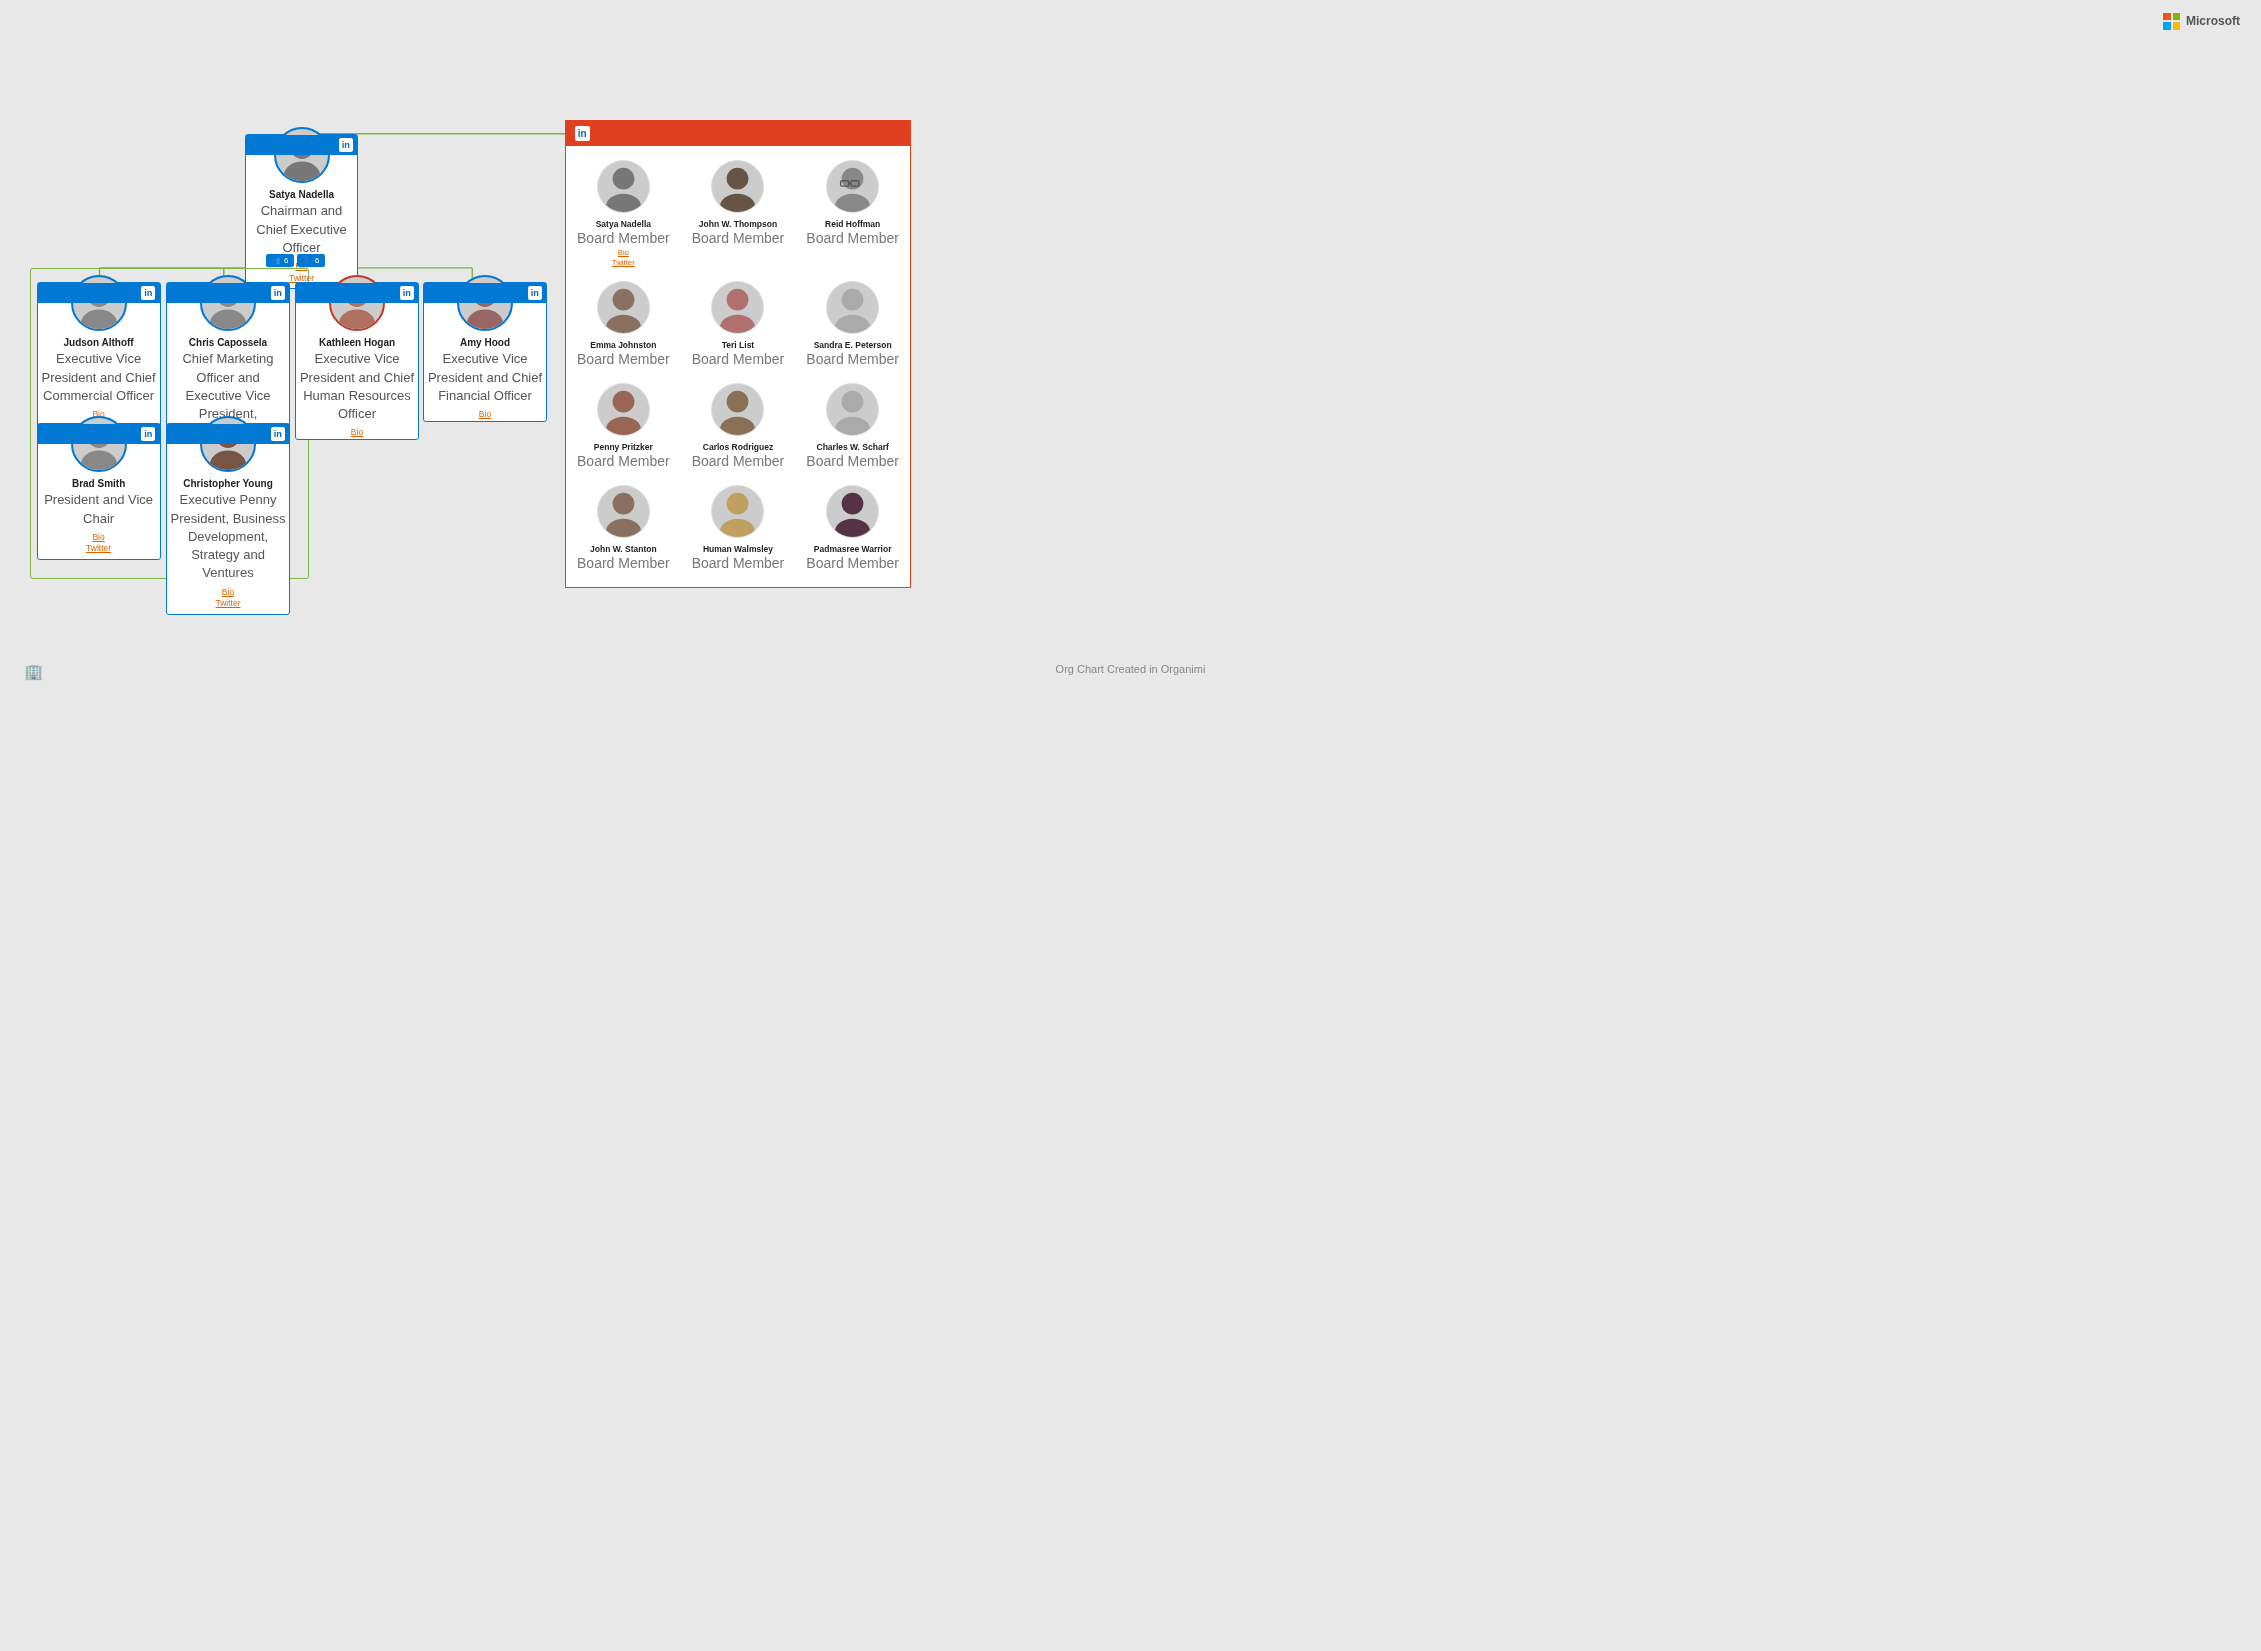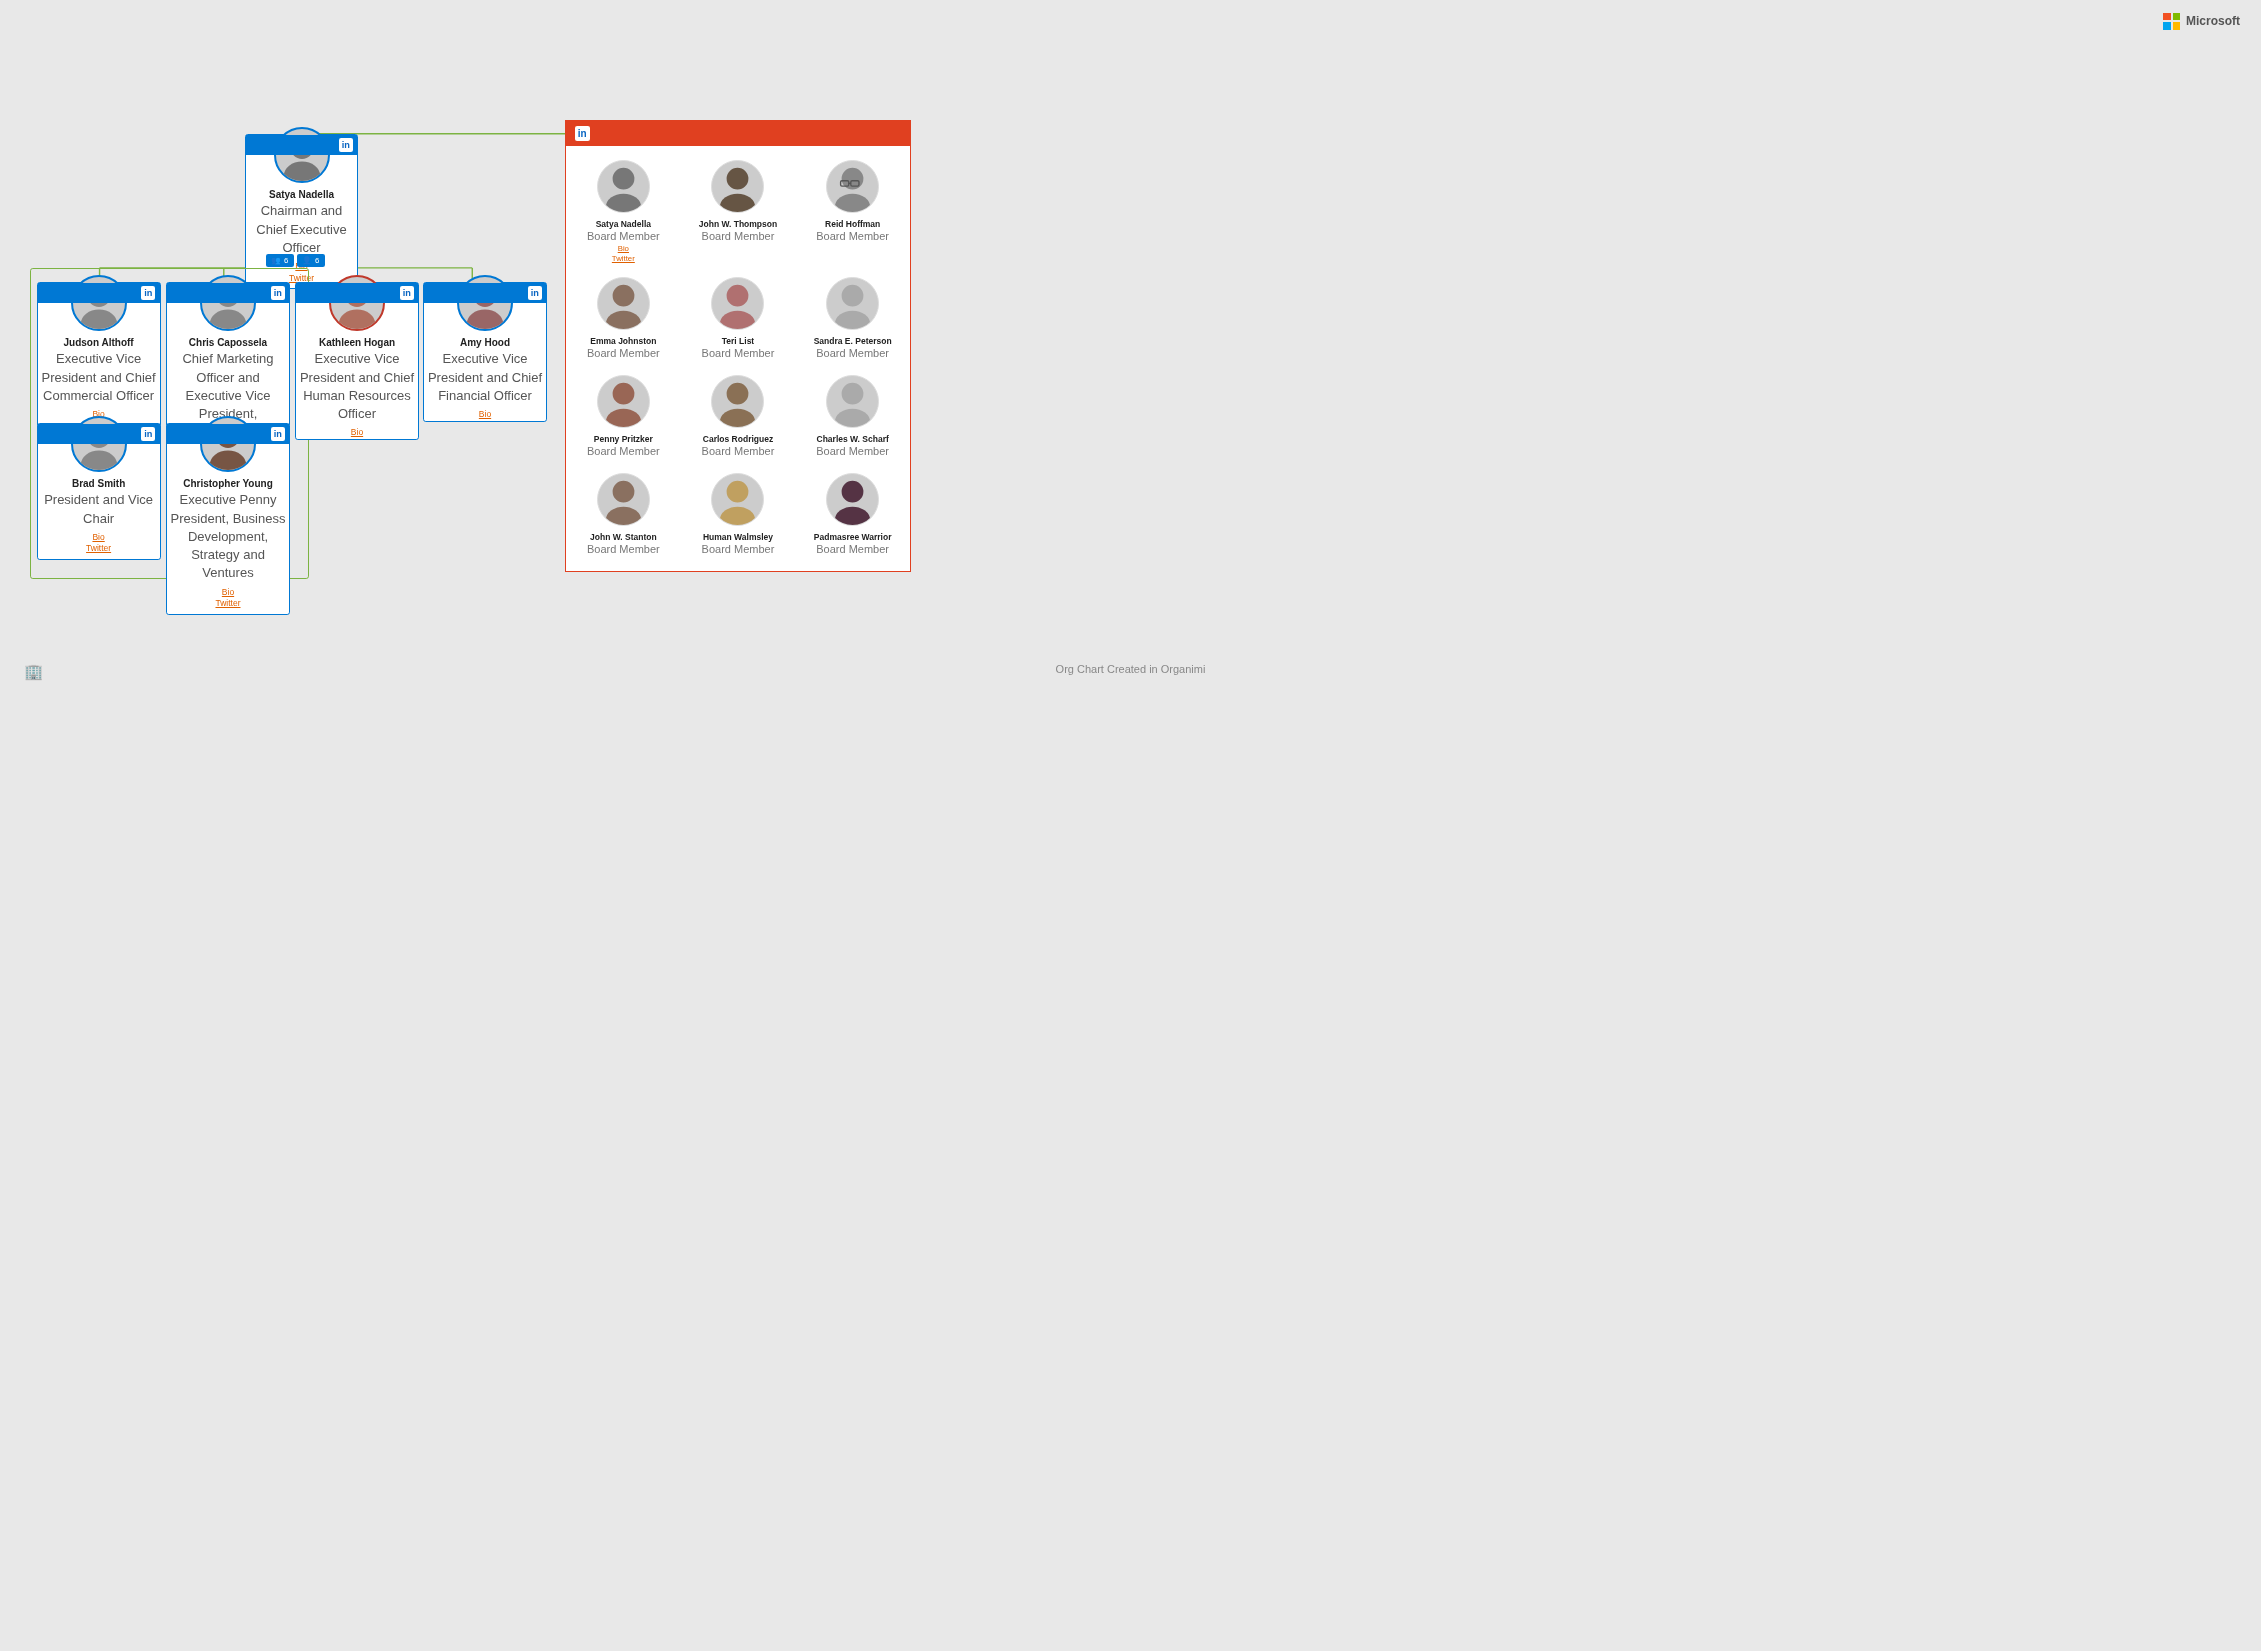--- a/index.html
+++ b/index.html
@@ -202,21 +202,21 @@
       border: 1.4px solid #ddd;
       overflow: hidden;
     }
     .board-member-name {
       font-size: 8.5px;
       font-weight: bold;
       color: #222;
       margin-bottom: 1.4px;
     }
     .board-member-role {
-      font-size: 11px;
+      font-size: 14px;
       color: #777;
       margin-bottom: 2.1px;
     }
     .board-member-bio {
       font-size: 7.8px;
       color: #e06000;
       text-decoration: underline;
       cursor: pointer;
       display: block;
       margin-bottom: 0.7px;

